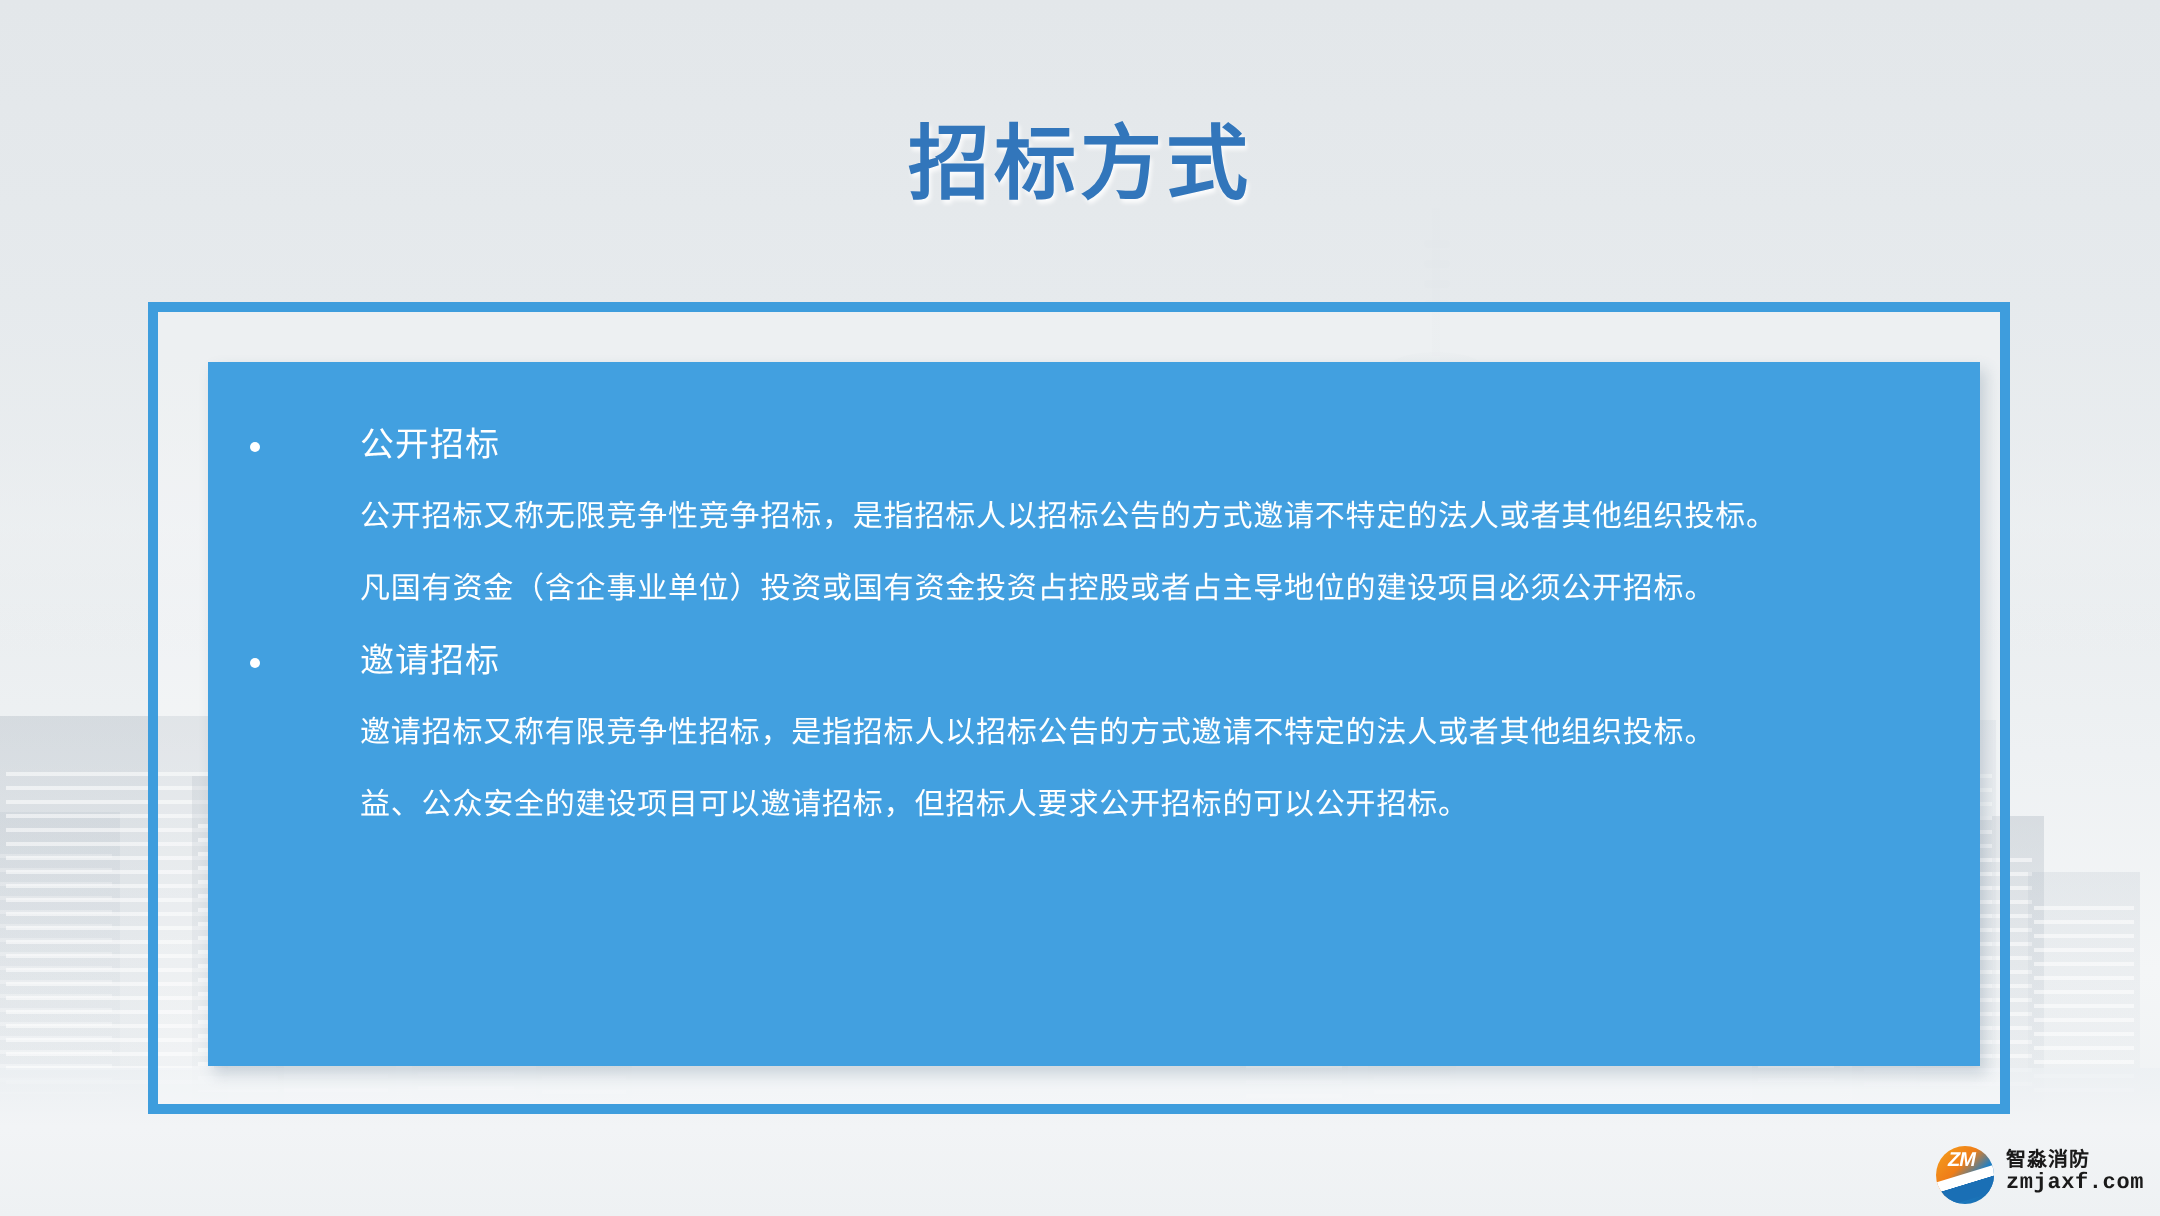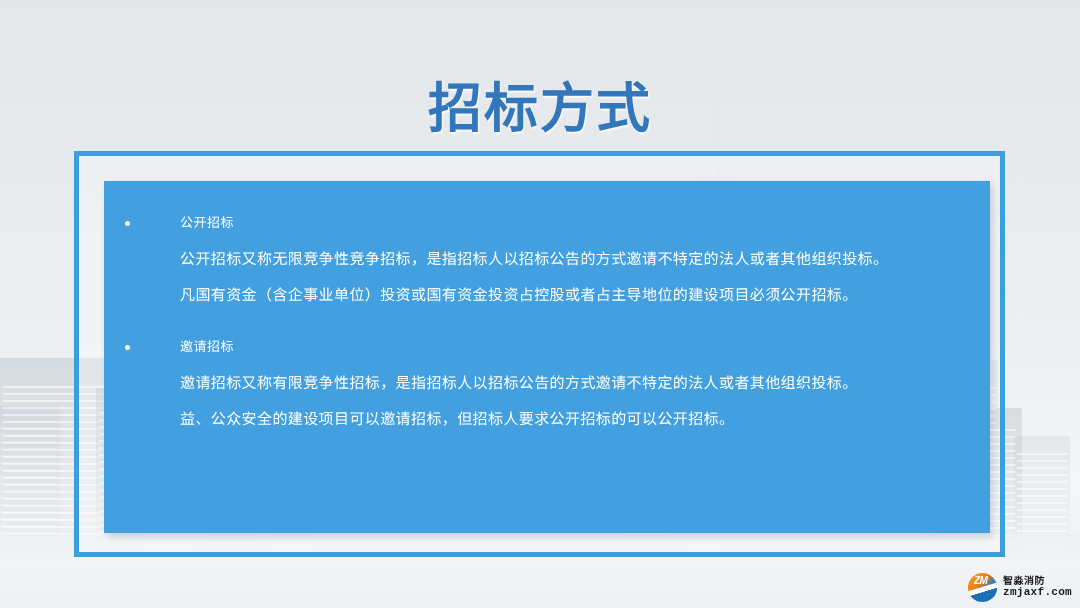--- a/index.html
+++ b/index.html
@@ -78,23 +78,23 @@
     position: absolute; left: -26px; bottom: -16px;
     width: 56px; height: 18px;
     background: rgba(190,199,208,0.42);
     border-radius: 50% 50% 6px 6px / 70% 70% 6px 6px;
   }
 
   
   .title {
     position: absolute;
     left: 0; right: 0;
-    top: 64px;
+    top: 48px;
     text-align: center;
-    font-size: 54px;
+    font-size: 41px;
     font-weight: bold;
     letter-spacing: 2px;
     color: #3276bb;
     text-shadow: 1px 2px 2px rgba(255,255,255,0.85);
   }
 
   
   .frame {
     position: absolute;
     left: 74px;
@@ -118,29 +118,29 @@
   }
 
   .content {
     position: absolute;
     left: 20px;
     top: 24px;
     right: 14px;
   }
 
   .bullet-block { position: relative; }
-  .bullet-block + .bullet-block { margin-top: 16px; }
+  .bullet-block + .bullet-block { margin-top: 0; }
 
   .bullet-head {
     position: relative;
     height: 36px;
     line-height: 36px;
     padding-left: 56px;
     color: #ffffff;
-    font-size: 13px;
+    font-size: 17px;
     letter-spacing: 0.5px;
   }
   .bullet-dot {
     position: absolute;
     left: 1px;
     top: 16px;
     width: 5px;
     height: 5px;
     border-radius: 50%;
     background: #ffffff;

